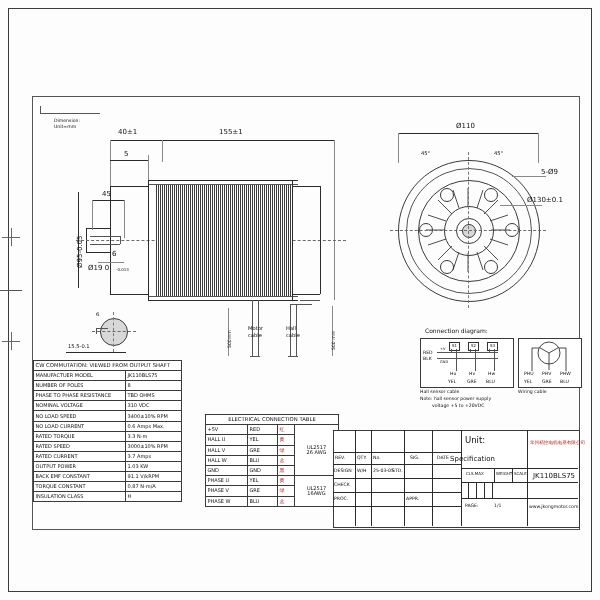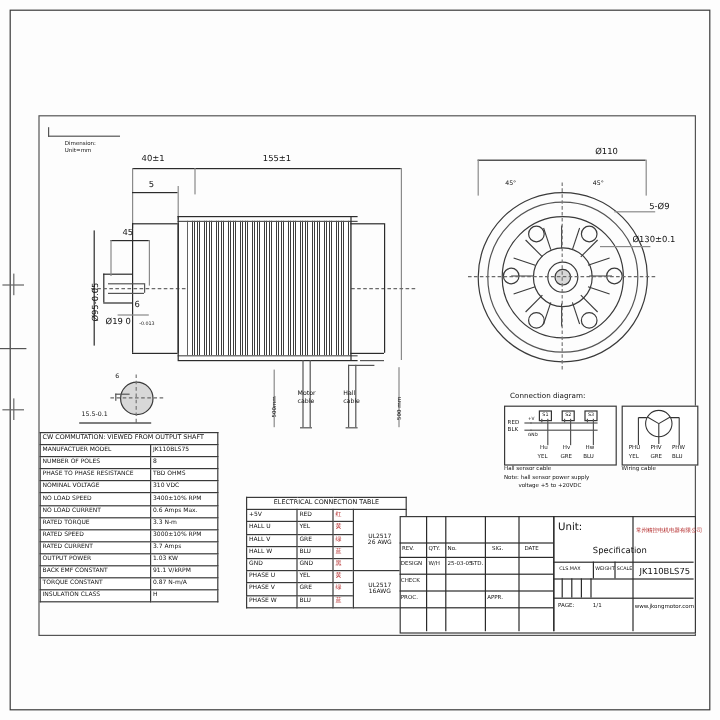--- a/index.html
+++ b/index.html
@@ -191,21 +191,21 @@
   <div class="circ" style="left:484px;top:188px;width:12px;height:12px;"></div>
   <div class="circ" style="left:440px;top:260px;width:12px;height:12px;"></div>
   <div class="circ" style="left:484px;top:260px;width:12px;height:12px;"></div>
 
   <div class="abs dashdot" style="left:390px;top:230px;width:156px;"></div>
   <div class="abs vdash" style="left:468px;top:152px;height:156px;"></div>
 
   <div class="ln h" style="left:398px;top:133px;width:140px;"></div>
   <div class="ln v vthin" style="left:398px;top:133px;height:30px;"></div>
   <div class="ln v vthin" style="left:538px;top:133px;height:30px;"></div>
-  <div class="t t7" style="left:456px;top:122px;margin-left:40px;">Ø110</div>
+  <div class="t t7" style="left:456px;top:122px;">Ø110</div>
 
   <div class="t" style="left:421px;top:151px;">45°</div>
   <div class="t" style="left:494px;top:151px;">45°</div>
 
   <div class="ln h vthin" style="left:512px;top:176px;width:34px;"></div>
   <div class="t t7" style="left:541px;top:168px;">5-Ø9</div>
   <div class="ln h vthin" style="left:500px;top:205px;width:42px;"></div>
   <div class="t t7" style="left:527px;top:196px;">Ø130±0.1</div>
 
   <table class="spec" style="left:33px;top:360px;">
@@ -412,21 +412,21 @@
   <div class="ln h" style="left:461px;top:498px;width:117px;"></div>
   <div class="ln v" style="left:527px;top:430px;height:96px;"></div>
   <div class="ln v" style="left:494px;top:468px;height:14px;"></div>
   <div class="ln v" style="left:512px;top:468px;height:14px;"></div>
   <div class="ln v" style="left:468px;top:482px;height:16px;"></div>
   <div class="ln v" style="left:476px;top:482px;height:16px;"></div>
   <div class="ln v" style="left:484px;top:482px;height:16px;"></div>
   <div class="ln v" style="left:492px;top:482px;height:16px;"></div>
 
   <div class="t t8" style="left:465px;top:436px;">Unit:</div>
-  <div class="t t7" style="left:494px;top:455px;">Specification</div>
+  <div class="t t7" style="left:450px;top:455px;">Specification</div>
   <div class="t" style="left:466px;top:472px;font-size:4px;">CLS.MAX</div>
   <div class="t" style="left:496px;top:472px;font-size:4px;">WEIGHT</div>
   <div class="t" style="left:514px;top:472px;font-size:4px;">SCALE</div>
   <div class="t t45" style="left:465px;top:503px;">PAGE:</div>
   <div class="t t45" style="left:494px;top:503px;">1/1</div>
 
   <div class="t cn" style="left:530px;top:440px;font-size:4.6px;">常州精控电机电器有限公司</div>
   <div class="t t7" style="left:533px;top:472px;">JK110BLS75</div>
   <div class="t t45" style="left:529px;top:504px;">www.jkongmotor.com</div>
 

